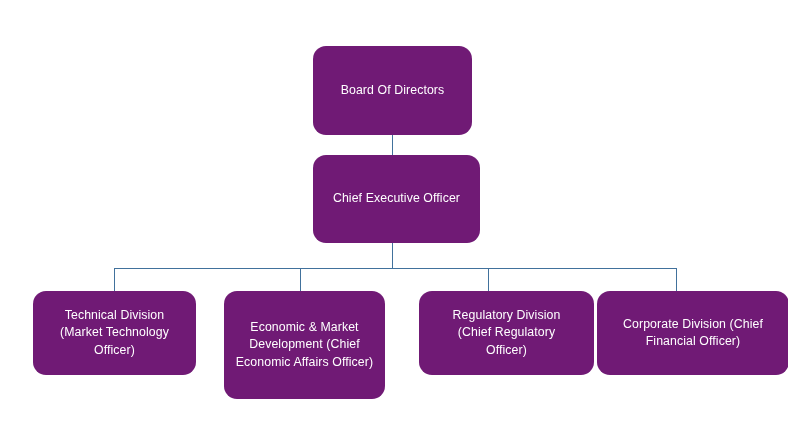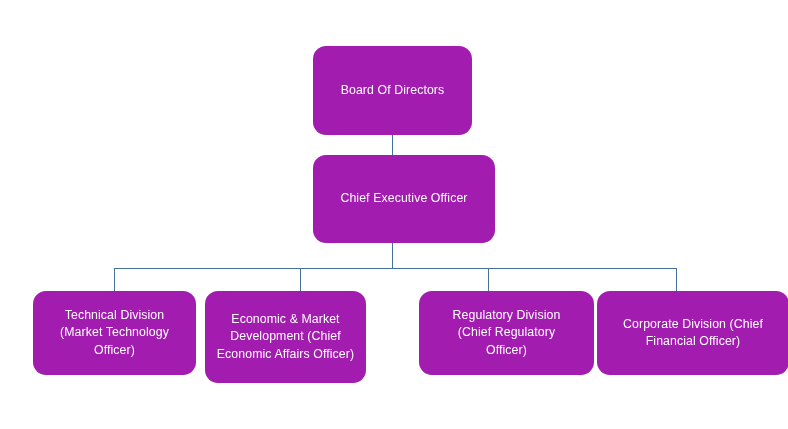--- a/index.html
+++ b/index.html
@@ -14,21 +14,21 @@
   #chart-canvas {
     position: relative;
     width: 788px;
     height: 429px;
     background: #ffffff;
     overflow: hidden;
   }
   .node {
     position: absolute;
     box-sizing: border-box;
-    background: #a21caf;
+    background: #701a75;
     border-radius: 13px;
     display: flex;
     align-items: center;
     justify-content: center;
     text-align: center;
     color: #ffffff;
     font-size: 12.3px;
     line-height: 1.42;
     letter-spacing: 0.1px;
     padding: 4px 10px;
@@ -59,31 +59,31 @@
 
   <div class="conn conn-v" style="left:114px; top:268px; height:23px;"></div>
   <div class="conn conn-v" style="left:300px; top:268px; height:23px;"></div>
   <div class="conn conn-v" style="left:488px; top:268px; height:23px;"></div>
   <div class="conn conn-v" style="left:676px; top:268px; height:23px;"></div>
 
   <div class="node" style="left:313px; top:46px; width:159px; height:89px;">
     <span class="node-label">Board Of Directors</span>
   </div>
 
-  <div class="node" style="left:313px; top:155px; width:182px; height:88px;">
+  <div class="node" style="left:313px; top:155px; width:167px; height:88px;">
     <span class="node-label">Chief Executive Officer</span>
   </div>
 
   <div class="node" style="left:33px; top:291px; width:163px; height:84px;">
     <span class="node-label">Technical Division
 (Market Technology
 Officer)</span>
   </div>
 
-  <div class="node" style="left:205px; top:291px; width:161px; height:92px;">
+  <div class="node" style="left:224px; top:291px; width:161px; height:108px;">
     <span class="node-label">Economic &amp; Market
 Development (Chief
 Economic Affairs Officer)</span>
   </div>
 
   <div class="node" style="left:407px; top:291px; width:175px; height:84px;margin-left:12px;">
     <span class="node-label">Regulatory Division
 (Chief Regulatory
 Officer)</span>
   </div>

